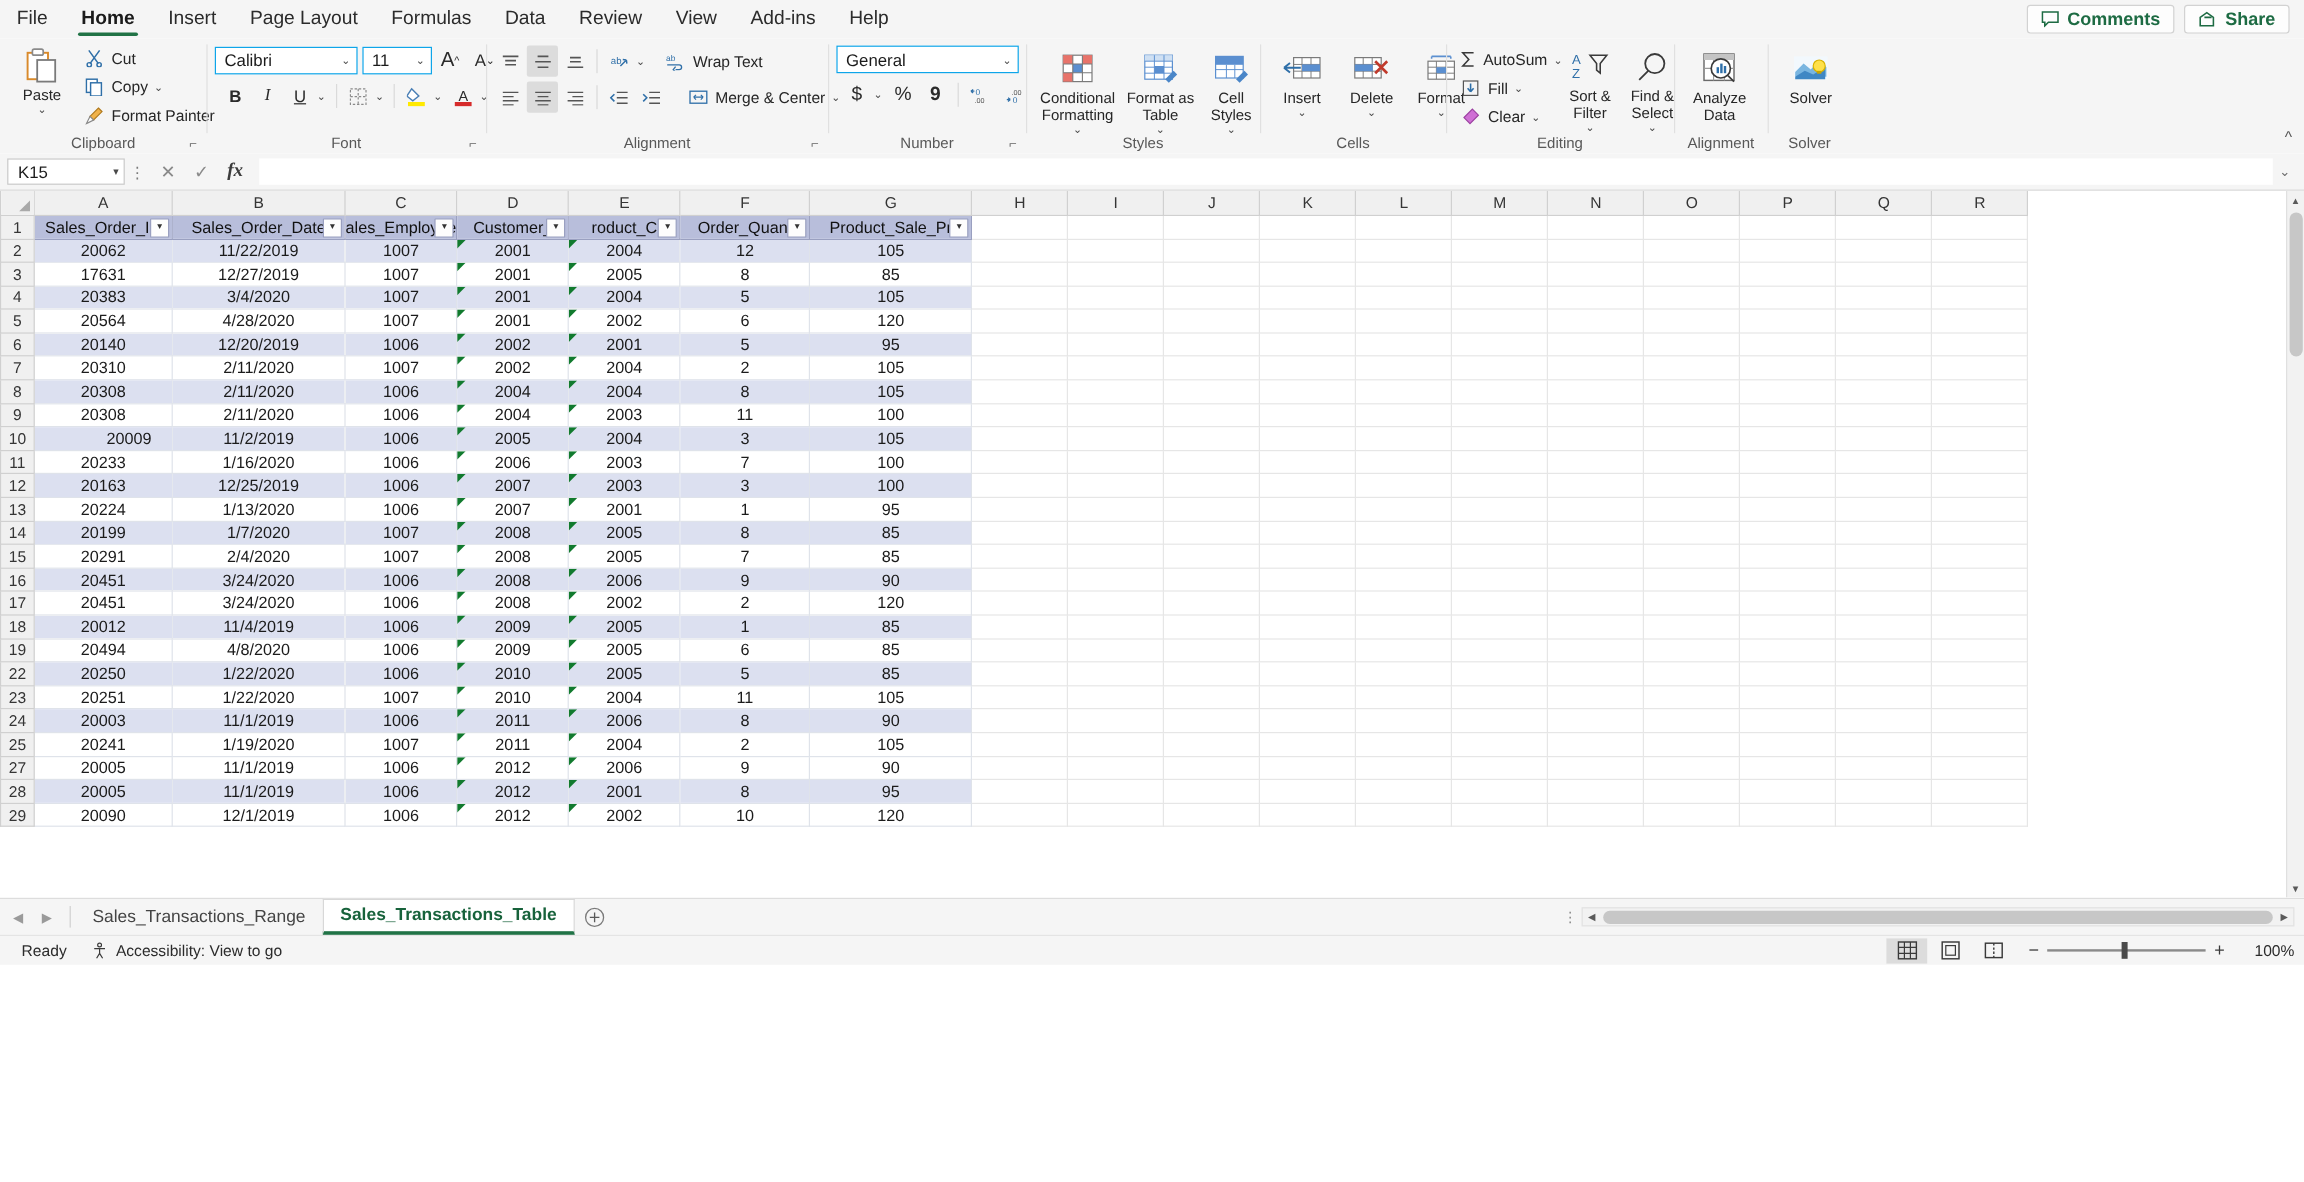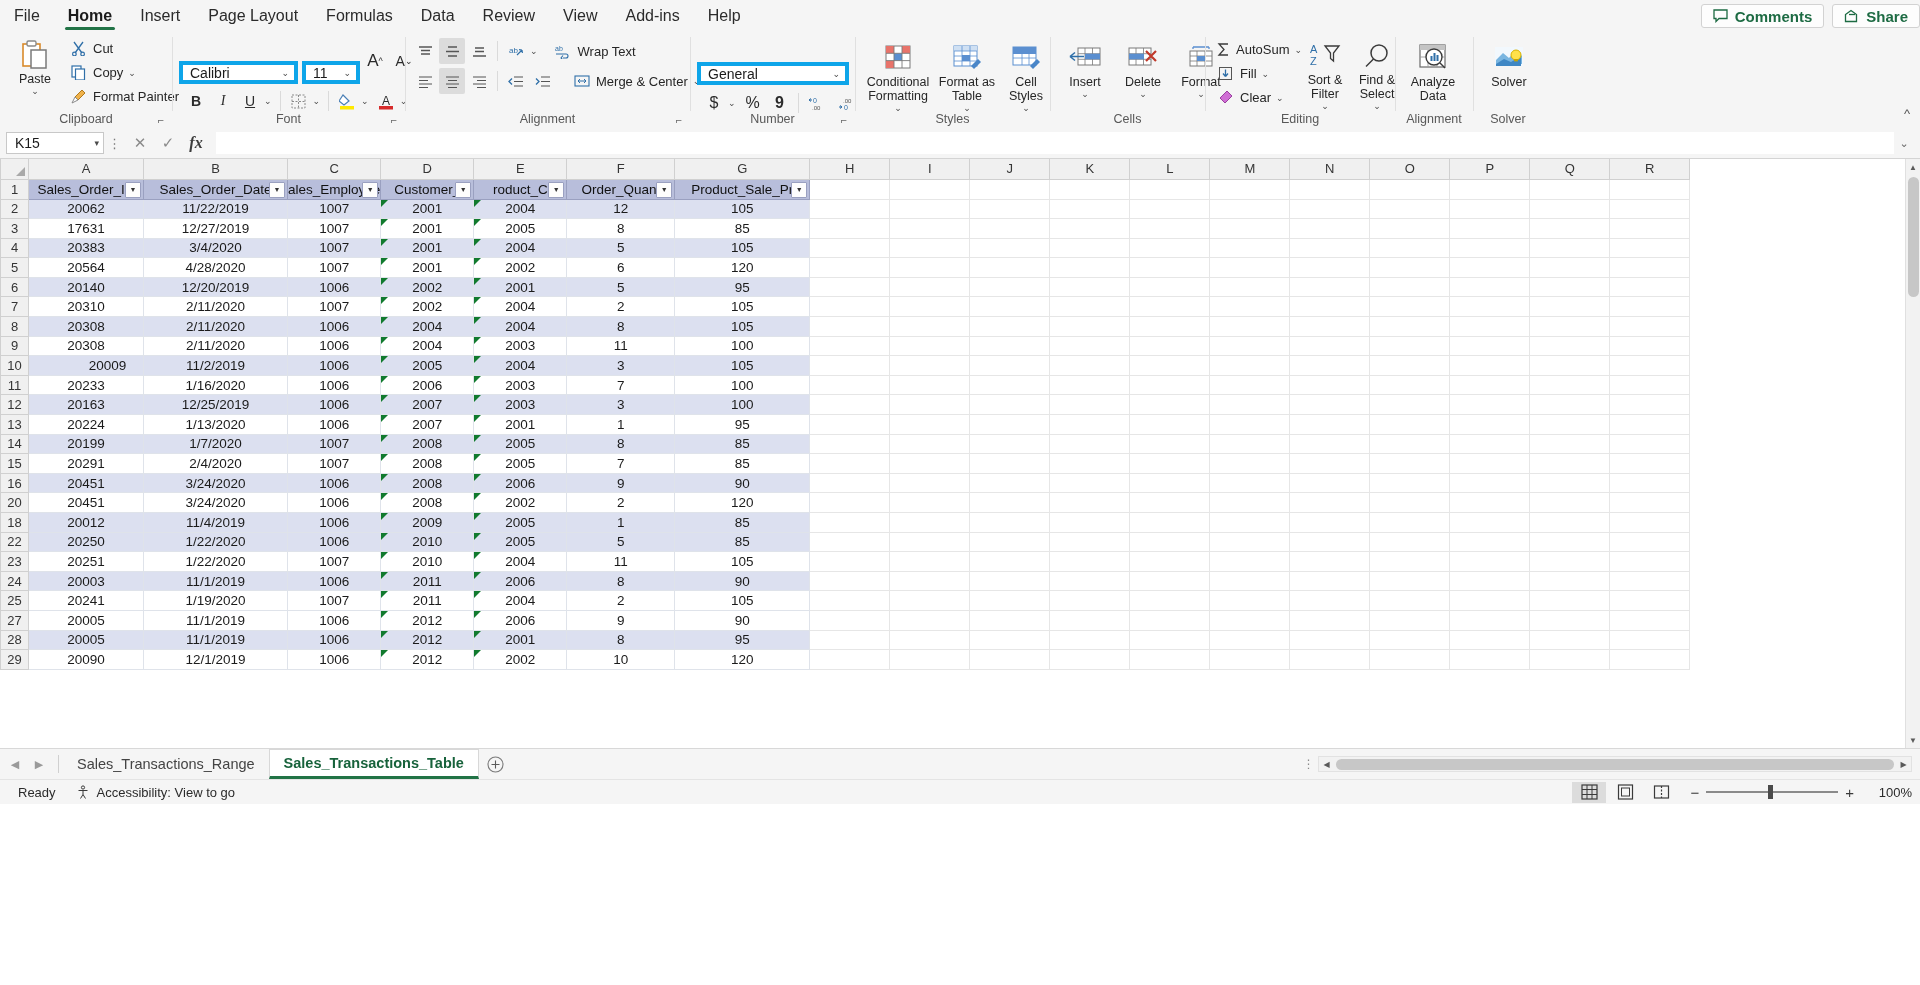--- a/index.html
+++ b/index.html
@@ -19,21 +19,21 @@
   .tab {
     padding: 0 14px; display: flex; align-items: center;
     font-size: 16px; color: #2b2b2b; cursor: default;
     position: relative; white-space: nowrap;
   }
   .tab.active { font-weight: bold; color: #1b1b1b; }
   .tab.active::after {
     content: ""; position: absolute; left: 11px; right: 11px; bottom: 2px;
     height: 3px; background: #217346; border-radius: 2px;
   }
-  .tabbar-right { margin-left: auto; display: flex; align-items: center; gap: 8px; }
+  .tabbar-right { margin-left: auto; display: flex; align-items: center; gap: 8px; padding-right: 12px; }
   .ghost-btn {
     display: flex; align-items: center; gap: 7px;
     border: 1px solid #d2d2d2; background: #fdfdfd;
     border-radius: 3px; height: 24px; padding: 0 11px;
     font-size: 15px; font-weight: bold; color: #1d6b43;
   }
   
   .ribbon {
     height: 96px; background: #f5f5f5;
     display: flex; align-items: flex-start;
@@ -63,23 +63,23 @@
   .sq { width: 19px; height: 19px; display: flex; align-items: center; justify-content: center; }
   .chev { font-size: 9px; color: #4a4a4a; }
   .toolrow { display: flex; align-items: center; gap: 1px; }
   .tbtn {
     width: 26px; height: 26px; display: flex; align-items: center; justify-content: center;
     font-size: 14px; color: #2b2b2b; border-radius: 2px;
   }
   .tbtn.on { background: #dcdcdc; }
   .vdiv { width: 1px; height: 20px; background: #dadada; margin: 0 4px; }
   .cbox {
-    border: 4px solid #0ea5e9; background: #fff; height: 23px;
+    border: 1px solid #0ea5e9; background: #fff; height: 23px;
     display: flex; align-items: center; justify-content: space-between;
-    padding: 0 5px 0 7px; font-size: 14px; color: #1b1b1b; margin-top: 24px;
+    padding: 0 5px 0 7px; font-size: 14px; color: #1b1b1b;
   }
   .dialog-launcher {
     position: absolute; right: 4px; bottom: 1px; width: 14px; height: 14px;
     font-size: 11px; color: #666; display: flex; align-items: center; justify-content: center;
   }
   
   .fbar {
     height: 31px; background: #f5f5f5; display: flex; align-items: center;
     gap: 0; padding: 0 6px; border-bottom: 1px solid #d4d4d4;
   }
@@ -1030,21 +1030,21 @@
             <td class="cell blank" style="width: 80px;"></td>
             <td class="cell blank" style="width: 80px;"></td>
             <td class="cell blank" style="width: 80px;"></td>
             <td class="cell blank" style="width: 80px;"></td>
             <td class="cell blank" style="width: 80px;"></td>
             <td class="cell blank" style="width: 80px;"></td>
             <td class="cell blank" style="width: 80px;"></td>
             <td class="cell blank" style="width: 80px;"></td>
           </tr>
           <tr>
-            <td class="rowhdr">20</td>
+            <td class="rowhdr">17</td>
             <td class="cell c tbl-left-edge" style="width: 115px;">20451</td>
             <td class="cell c" style="width: 144px;">3/24/2020</td>
             <td class="cell c" style="width: 93px;">1006</td>
             <td class="cell c" style="width: 93px;">2008<span class="errtri"></span></td>
             <td class="cell c" style="width: 93px;">2002<span class="errtri"></span></td>
             <td class="cell c" style="width: 108px;">2</td>
             <td class="cell c" style="width: 135px;">120</td>
             <td class="cell blank" style="width: 80px;"></td>
             <td class="cell blank" style="width: 80px;"></td>
             <td class="cell blank" style="width: 80px;"></td>
@@ -1072,20 +1072,41 @@
             <td class="cell blank" style="width: 80px;"></td>
             <td class="cell blank" style="width: 80px;"></td>
             <td class="cell blank" style="width: 80px;"></td>
             <td class="cell blank" style="width: 80px;"></td>
             <td class="cell blank" style="width: 80px;"></td>
             <td class="cell blank" style="width: 80px;"></td>
             <td class="cell blank" style="width: 80px;"></td>
             <td class="cell blank" style="width: 80px;"></td>
           </tr>
           <tr>
+            <td class="rowhdr">19</td>
+            <td class="cell c tbl-left-edge" style="width: 115px;">20494</td>
+            <td class="cell c" style="width: 144px;">4/8/2020</td>
+            <td class="cell c" style="width: 93px;">1006</td>
+            <td class="cell c" style="width: 93px;">2009<span class="errtri"></span></td>
+            <td class="cell c" style="width: 93px;">2005<span class="errtri"></span></td>
+            <td class="cell c" style="width: 108px;">6</td>
+            <td class="cell c" style="width: 135px;">85</td>
+            <td class="cell blank" style="width: 80px;"></td>
+            <td class="cell blank" style="width: 80px;"></td>
+            <td class="cell blank" style="width: 80px;"></td>
+            <td class="cell blank" style="width: 80px;"></td>
+            <td class="cell blank" style="width: 80px;"></td>
+            <td class="cell blank" style="width: 80px;"></td>
+            <td class="cell blank" style="width: 80px;"></td>
+            <td class="cell blank" style="width: 80px;"></td>
+            <td class="cell blank" style="width: 80px;"></td>
+            <td class="cell blank" style="width: 80px;"></td>
+            <td class="cell blank" style="width: 80px;"></td>
+          </tr>
+          <tr>
             <td class="rowhdr">22</td>
             <td class="cell c banded tbl-left-edge" style="width: 115px;">20250</td>
             <td class="cell c banded" style="width: 144px;">1/22/2020</td>
             <td class="cell c banded" style="width: 93px;">1006</td>
             <td class="cell c banded" style="width: 93px;">2010<span class="errtri"></span></td>
             <td class="cell c banded" style="width: 93px;">2005<span class="errtri"></span></td>
             <td class="cell c banded" style="width: 108px;">5</td>
             <td class="cell c banded" style="width: 135px;">85</td>
             <td class="cell blank" style="width: 80px;"></td>
             <td class="cell blank" style="width: 80px;"></td>

